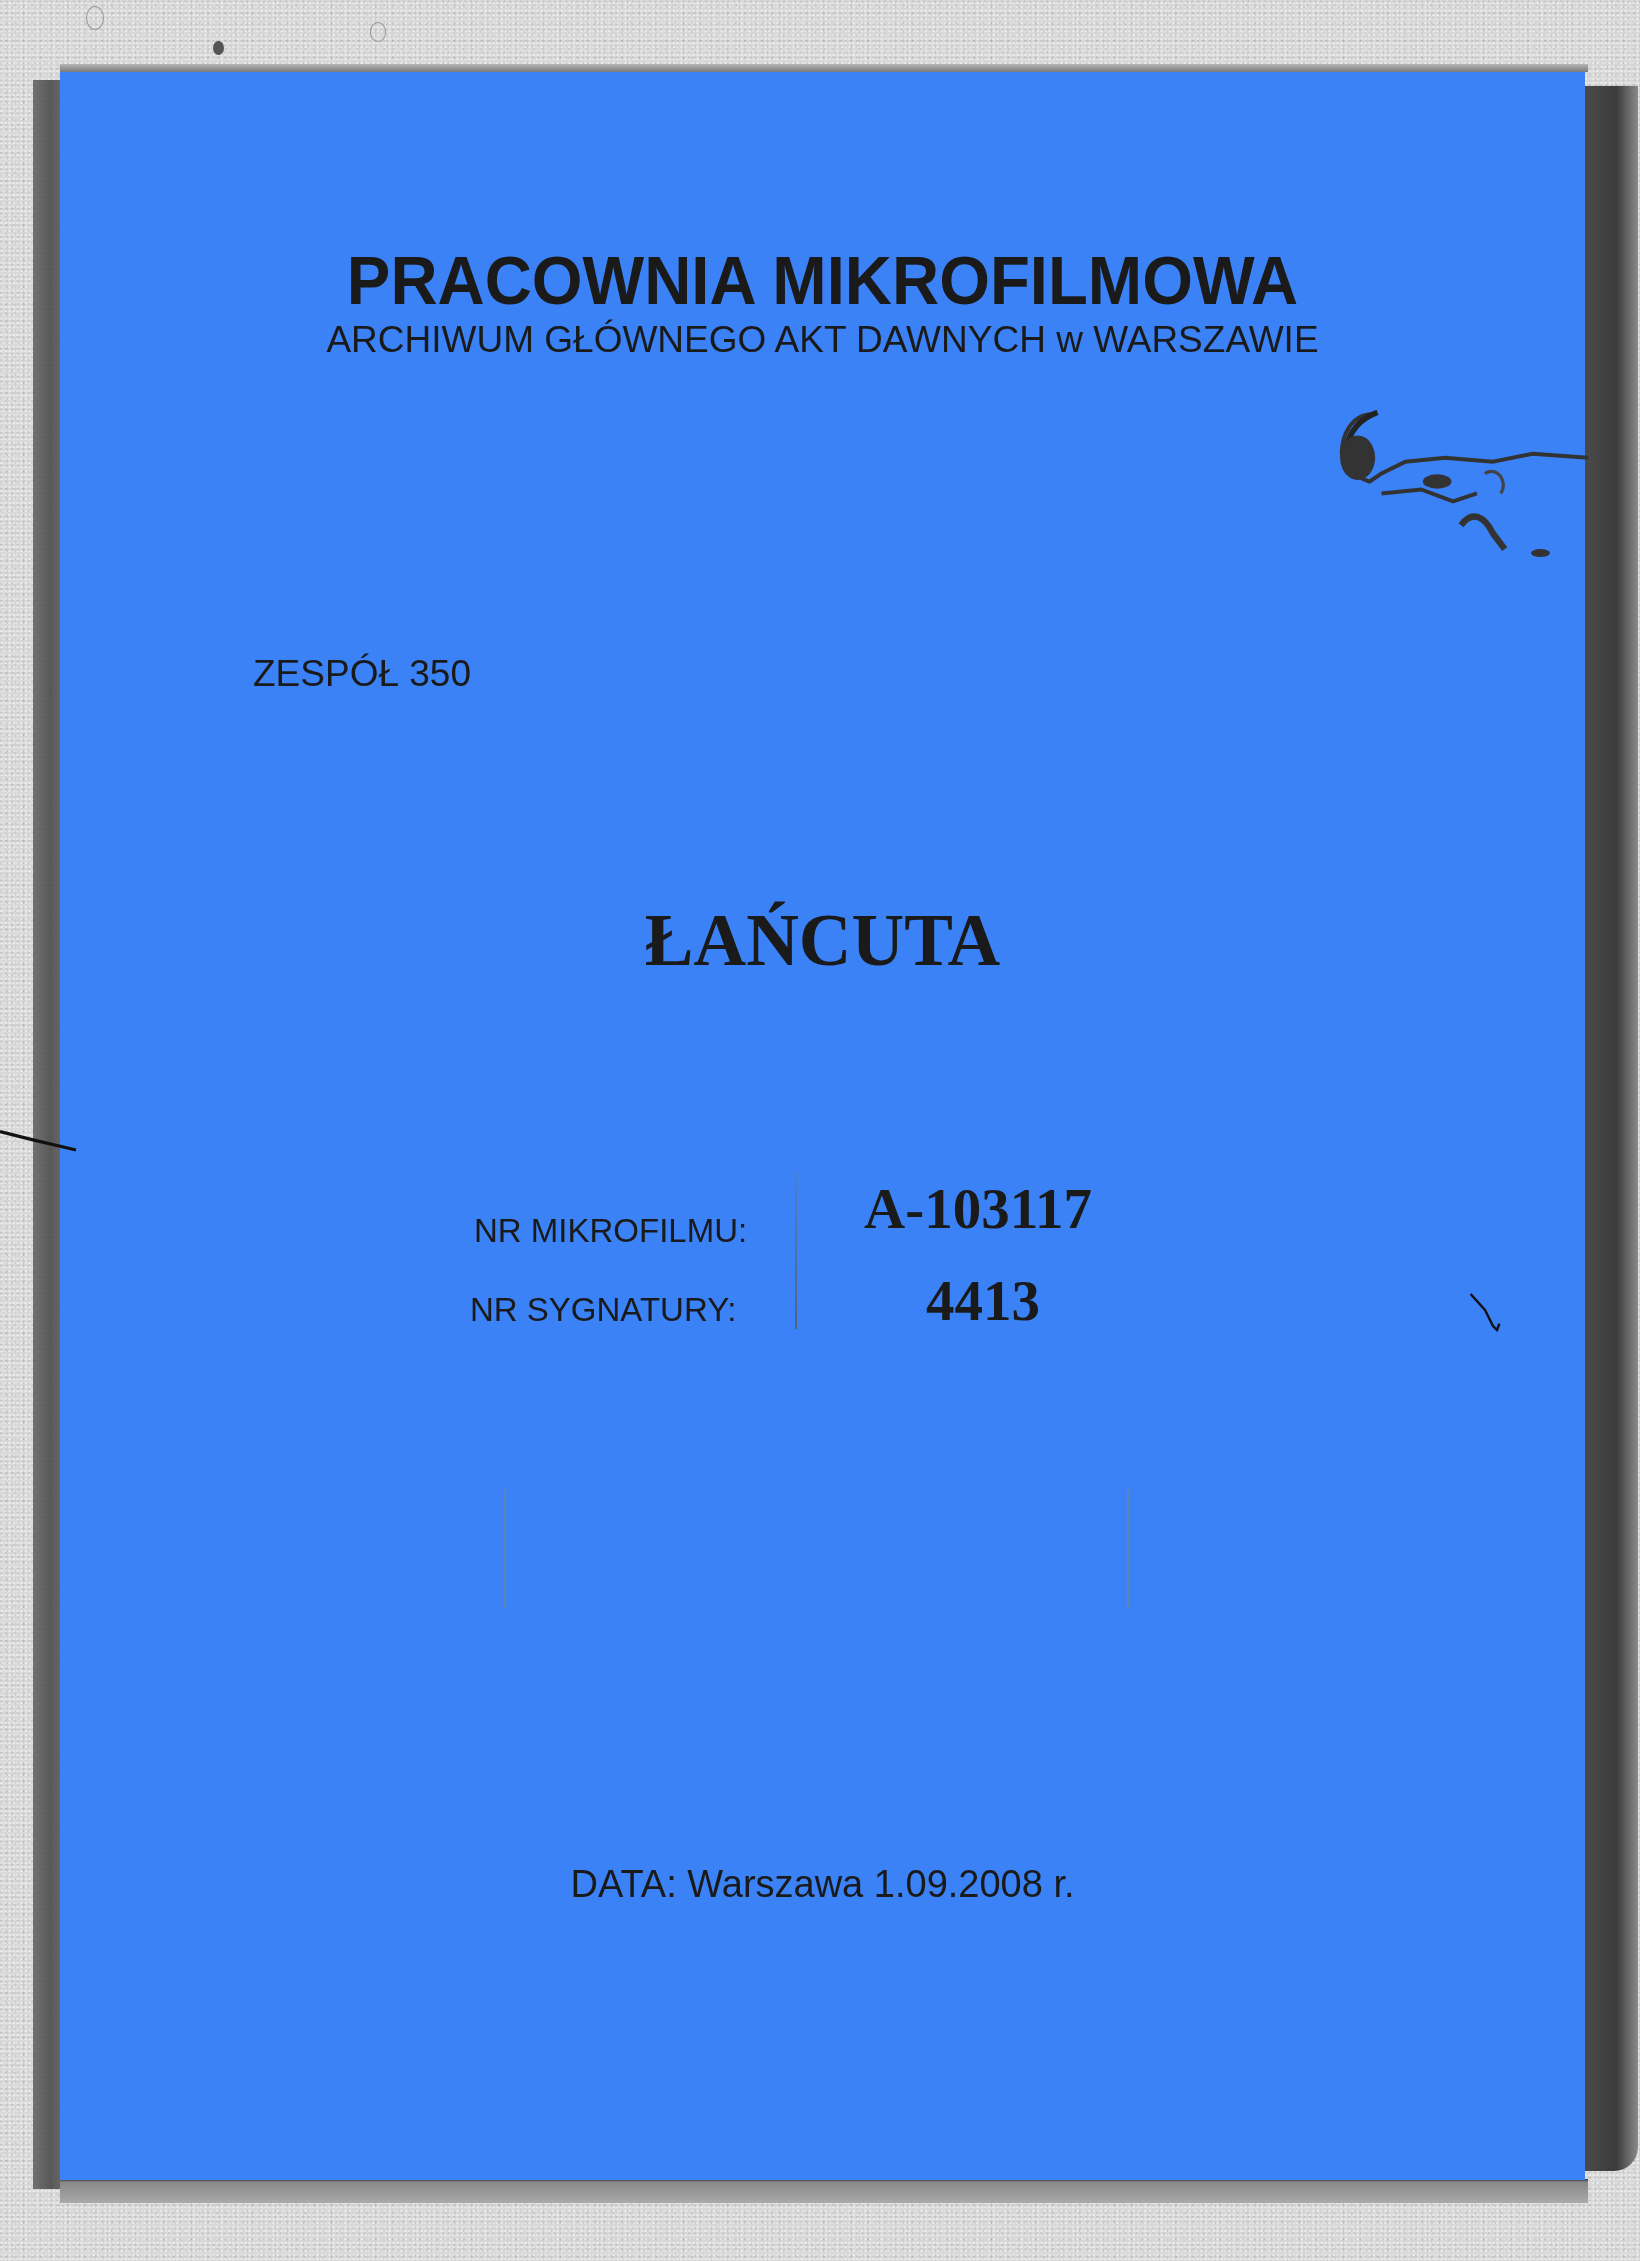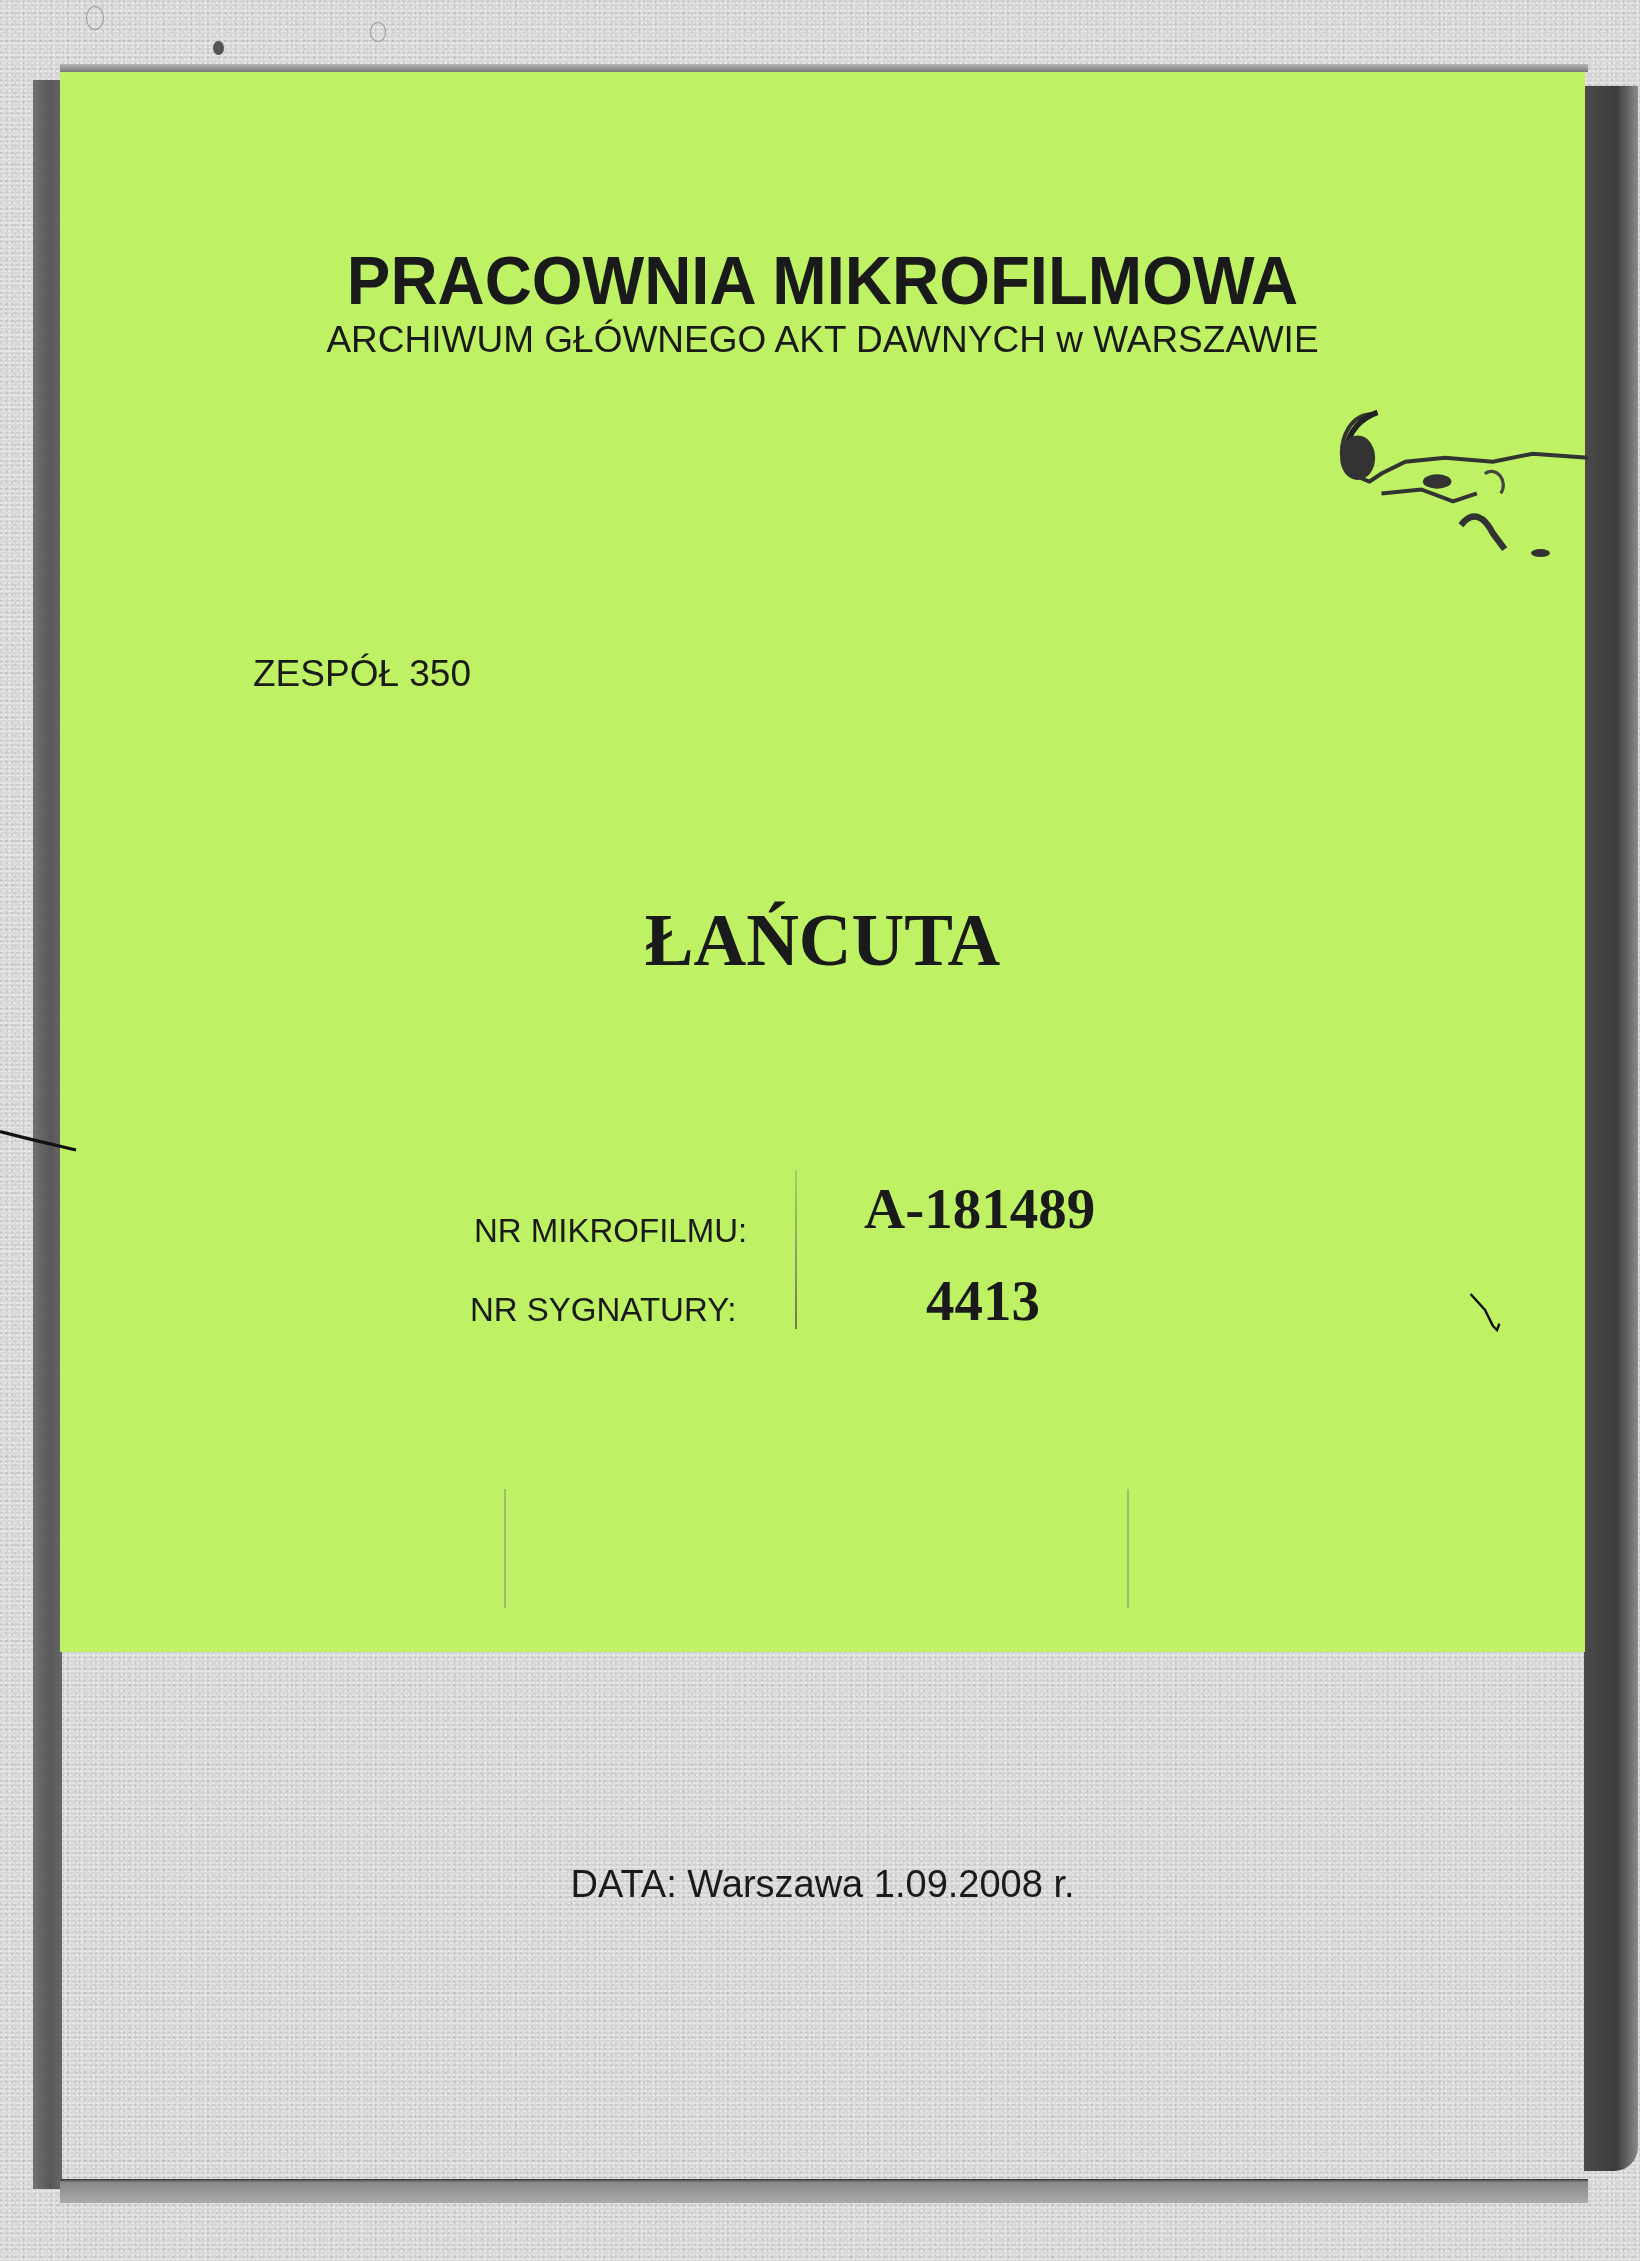--- a/index.html
+++ b/index.html
@@ -25,22 +25,22 @@
     }
     .top-edge {
       position: absolute; left: 60px; top: 64px; width: 1528px; height: 8px;
       background: linear-gradient(to bottom, #b5b5b5, #7a7a7a);
     }
     .bottom-edge {
       position: absolute; left: 60px; top: 2179px; width: 1528px; height: 24px;
       background: linear-gradient(to bottom, #333 0px, #888 3.2px, #aaa 24px);
     }
     .page {
-      position: absolute; left: 60px; top: 72px; width: 1525px; height: 1580px;
-      background: #bef264;
+      position: absolute; left: 60px; top: 72px; width: 1525px; height: 2108px;
+      background: #3b82f6;
     }
     .t { position: absolute; color: #1a1a1a; white-space: nowrap; }
     .sans { font-family: "Liberation Sans", sans-serif; }
     .serif { font-family: "Liberation Serif", serif; }
     .center { left: 0; width: 100%; text-align: center; }
 
     .h1 { top: 169px; font-size: 68px; font-weight: bold; letter-spacing: 0px; transform: scaleX(0.96); }
     .h2 { top: 247px; font-size: 37px; }
     .zespol { left: 193px; top: 581px; font-size: 37px; }
     .title-serif { font-weight: bold; font-size: 73px; line-height: 1; }
@@ -86,21 +86,21 @@
       <path d="M230 115 C245 105 260 125 250 140" stroke="#444" stroke-width="4" fill="none"></path>
       <ellipse cx="300" cy="215" rx="12" ry="5" fill="#333"></ellipse>
     </svg>
 
     <div class="t sans zespol">ZESPÓŁ 350</div>
     <div class="t serif center title-serif title2">ŁAŃCUTA</div>
 
     <div class="t sans label label-mikro">NR MIKROFILMU:</div>
     <div class="t sans label label-sygn">NR SYGNATURY:</div>
     <div class="divider"></div>
-    <div class="t serif value value-mikro">A-181489</div>
+    <div class="t serif value value-mikro">A-103117</div>
     <div class="t serif value value-sygn">4413</div>
 
     <div class="frame-mark" style="left:444px; top:1417px; height:119px;"></div>
     <div class="frame-mark" style="left:1067px; top:1417px; height:119px;"></div>
 
     <div class="t sans center date">DATA: Warszawa 1.09.2008 r.</div>
 
     <svg class="scratch" style="left:1409px; top:1218px;" width="40" height="48" viewBox="0 0 50 60">
       <path d="M2 5 L20 25 L30 45 L35 50 L38 42" stroke="#111" stroke-width="3" fill="none"></path>
     </svg>

